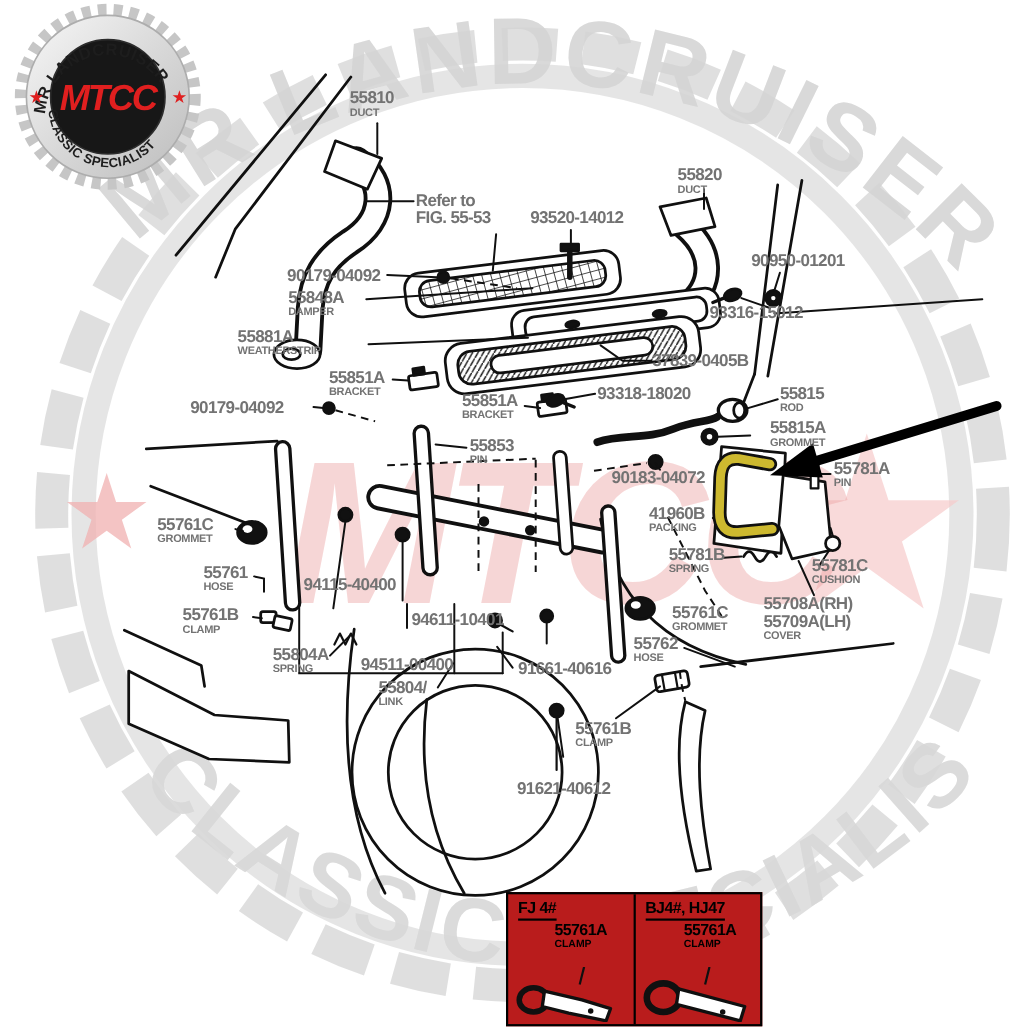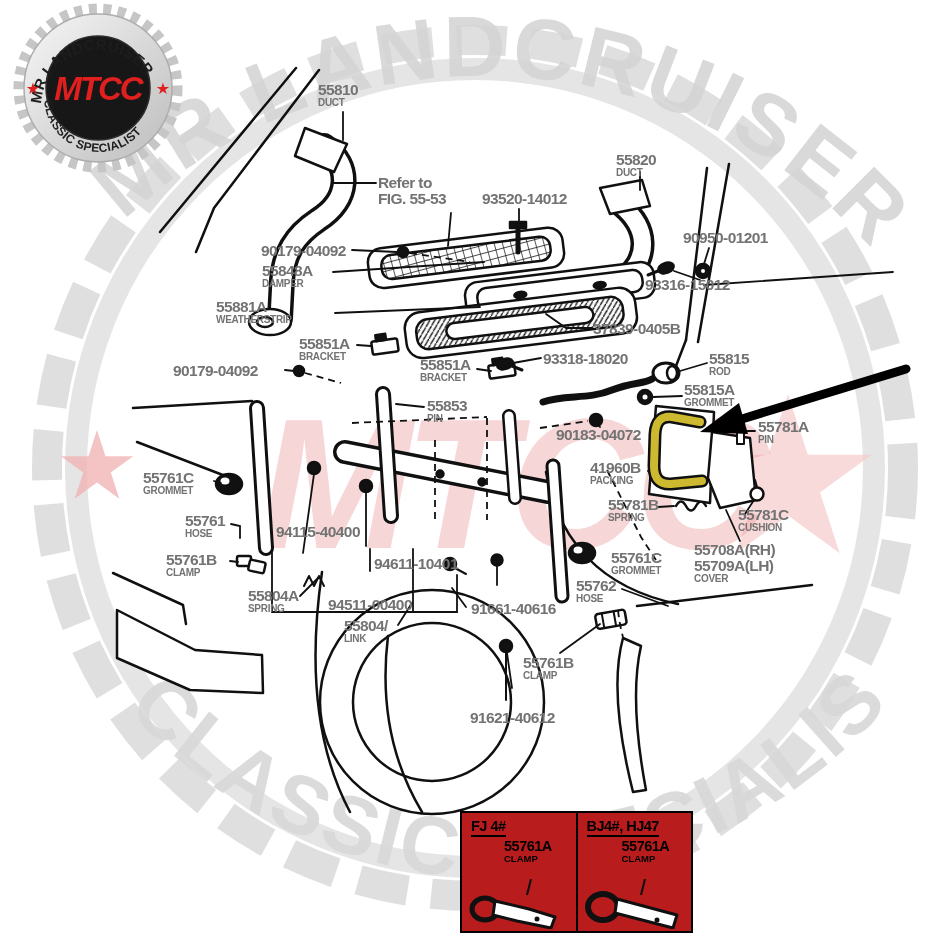--- a/index.html
+++ b/index.html
@@ -314,21 +314,21 @@
         <span class="num">55815</span>
         <span class="nm">ROD</span>
       </div>
       <div class="part-label" style="left: 420px; top: 357px;">
         <span class="num">55851A</span>
         <span class="nm">BRACKET</span>
       </div>
       <div class="part-label" style="left: 173px; top: 363px;">
         <span class="num">90179-04092</span>
       </div>
-      <div class="part-label" style="left: 684px; top: 382px;">
+      <div class="part-label" style="left: 700px; top: 382px;">
         <span class="num">55815A</span>
         <span class="nm">GROMMET</span>
       </div>
       <div class="part-label" style="left: 427px; top: 398px;">
         <span class="num">55853</span>
         <span class="nm">PIN</span>
       </div>
       <div class="part-label" style="left: 556px; top: 427px;">
         <span class="num">90183-04072</span>
       </div>

